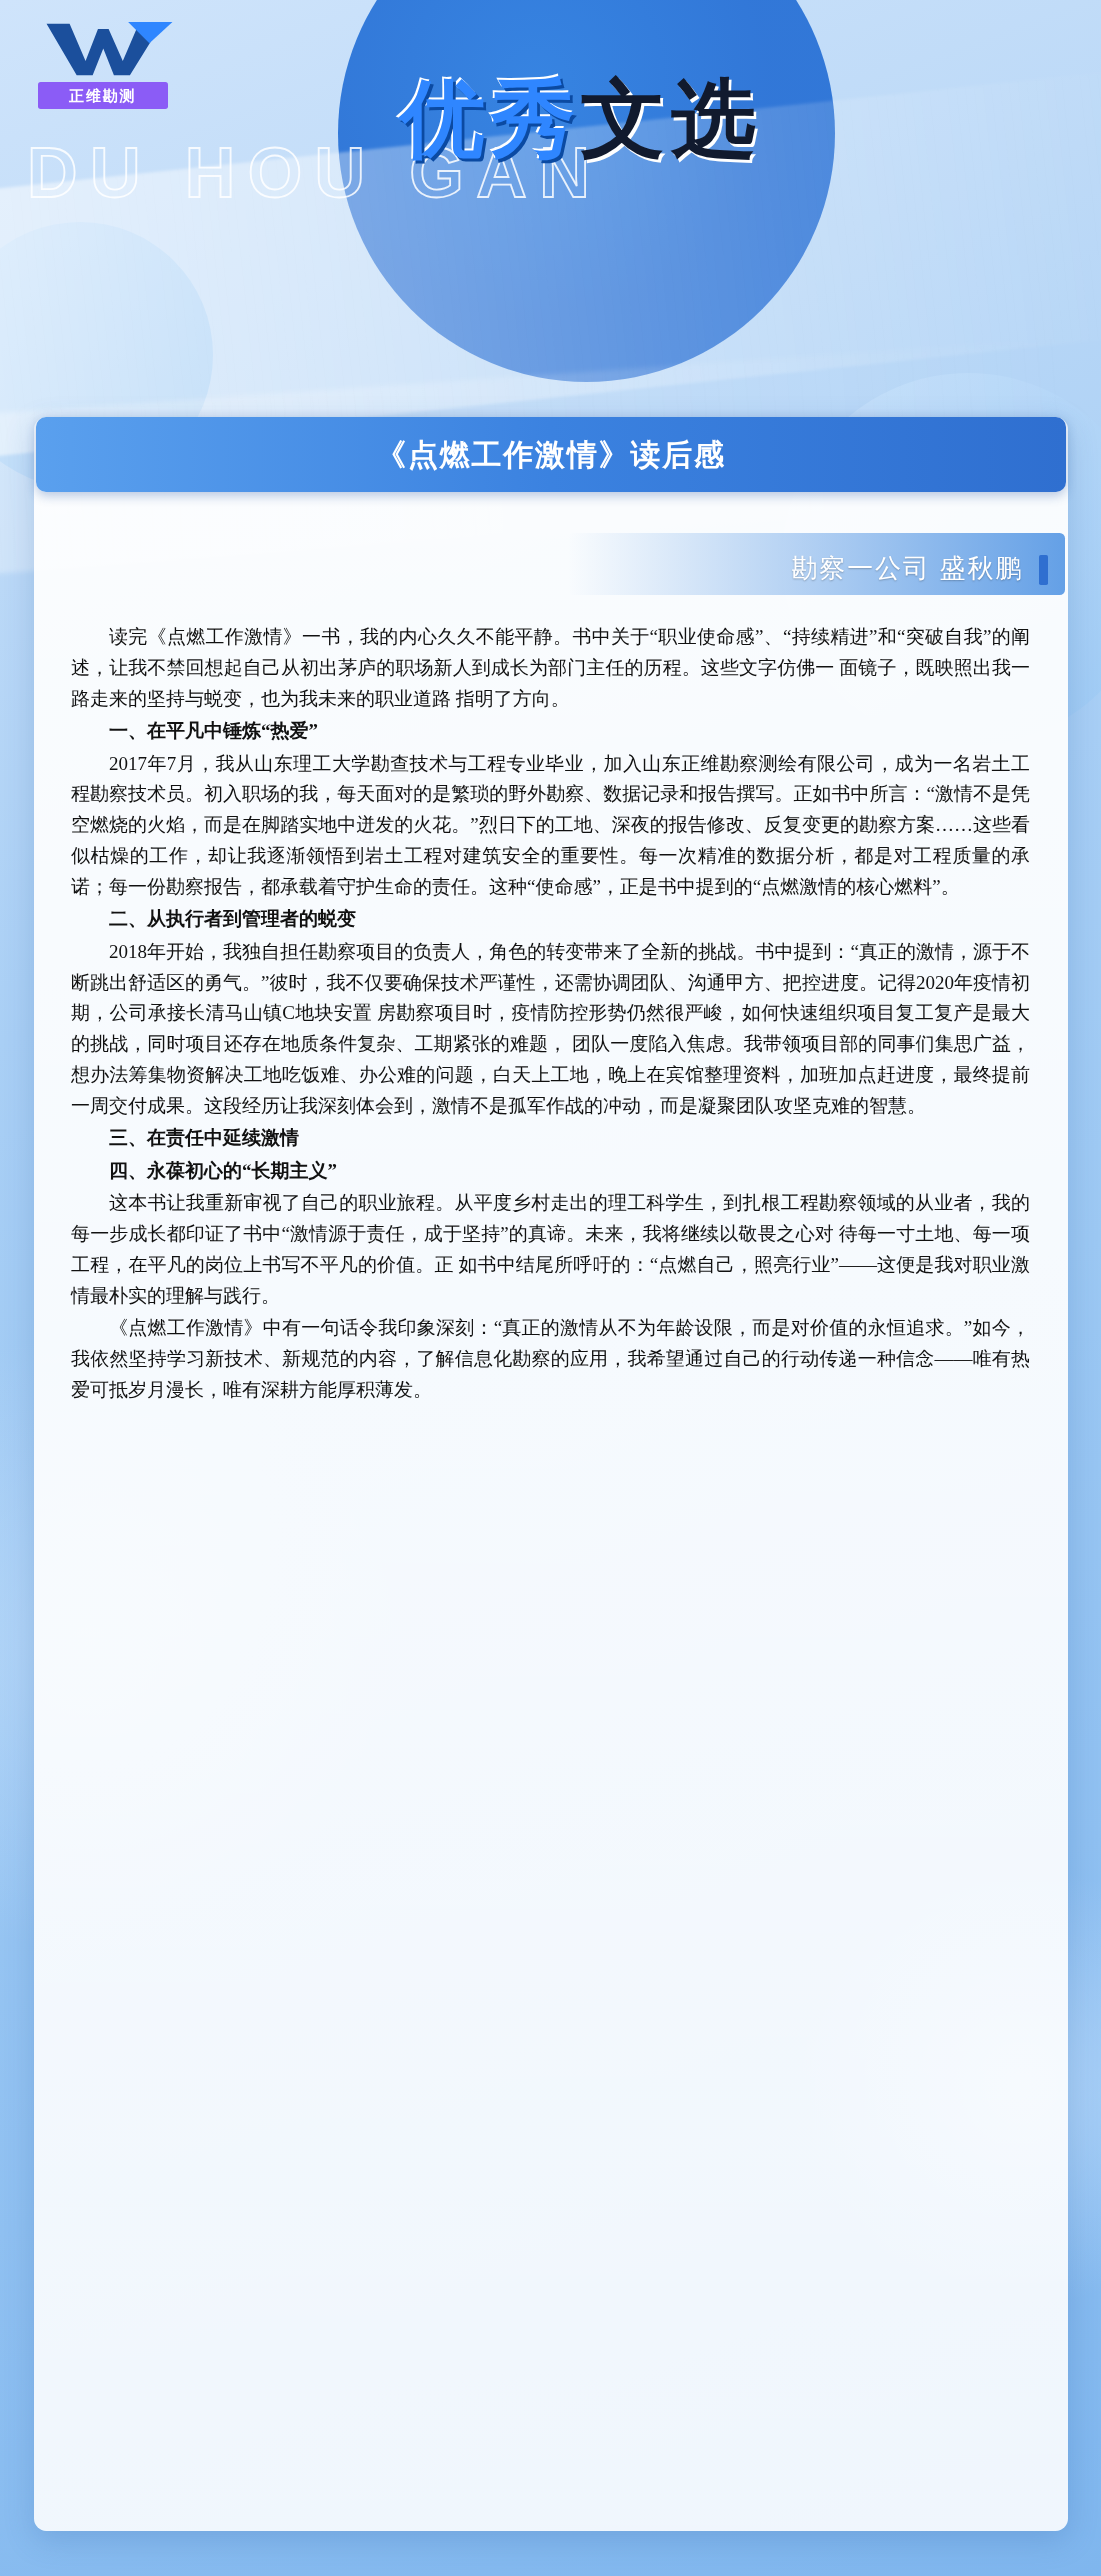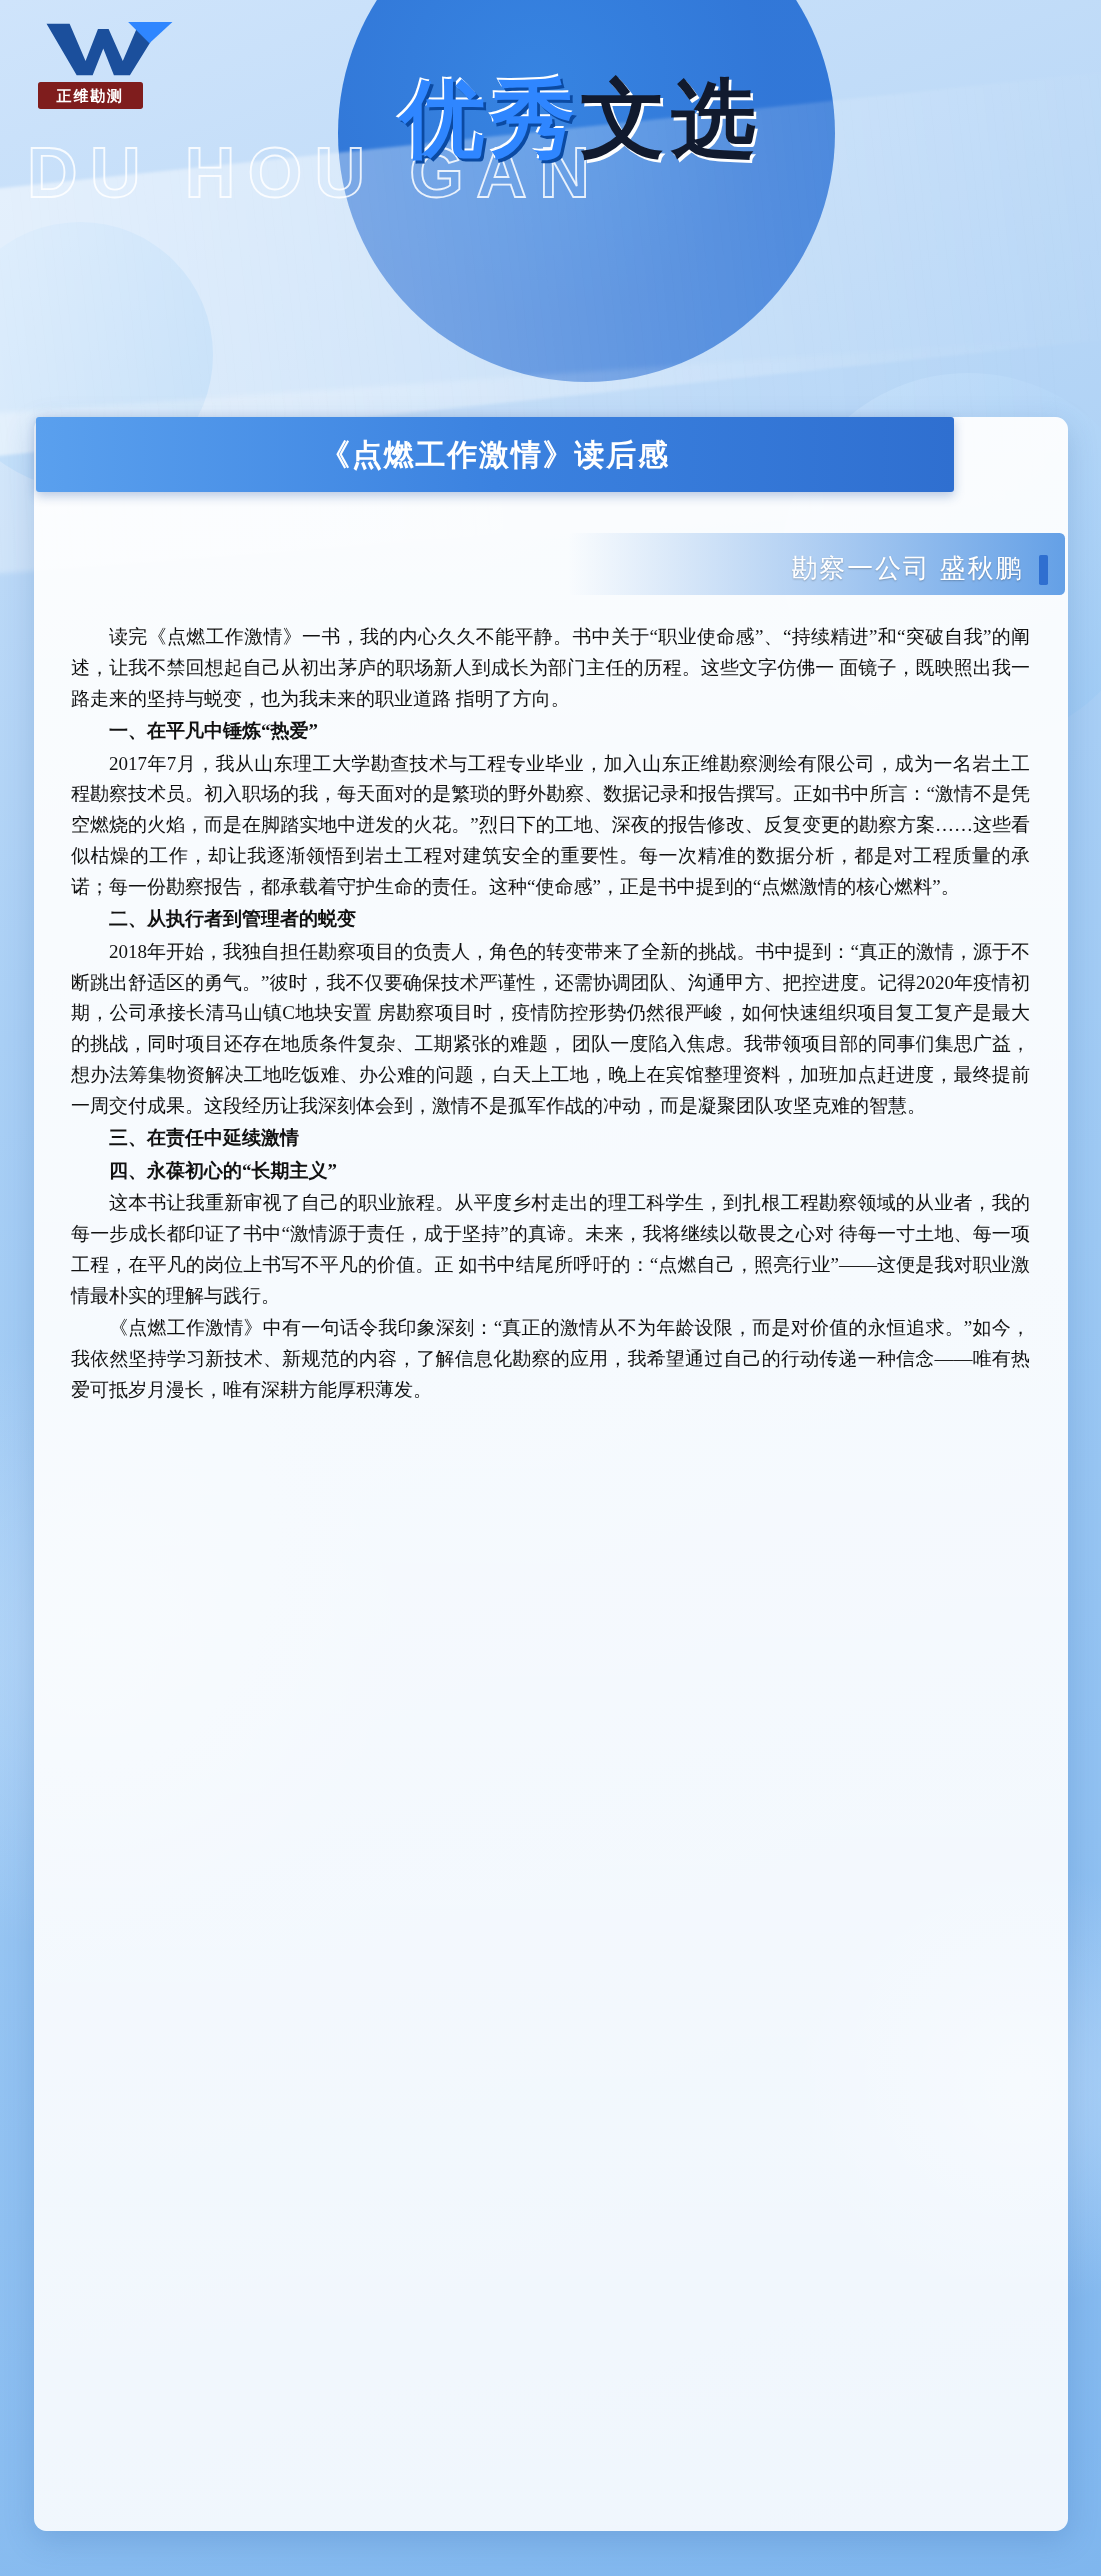--- a/index.html
+++ b/index.html
@@ -19,40 +19,40 @@
   .swoosh{position:absolute;width:1244px;height:266px;left:-89px;top:133px;
     background:linear-gradient(90deg,rgba(255,255,255,.55),rgba(255,255,255,0));
     transform:rotate(-6deg);filter:blur(1.8px);}
   .swoosh2{position:absolute;width:1244px;height:160px;left:-178px;top:382px;
     background:linear-gradient(90deg,rgba(255,255,255,.35),rgba(255,255,255,0));
     transform:rotate(-4deg);filter:blur(2.7px);}
 
   
   .logo{position:absolute;left:27px;top:16px;width:160px;height:98px;}
   .logo .w{position:absolute;left:16px;top:3.6px;width:133px;height:59px;}
-  .logo .bar{position:absolute;left:10.7px;top:66px;width:105px;height:27px;background:#7f1d1d;border-radius:2.7px;}
+  .logo .bar{position:absolute;left:10.7px;top:66px;width:130px;height:27px;background:#8b5cf6;border-radius:2.7px;}
   .logo .bar span{display:block;color:#fff;font-size:15px;font-weight:bold;letter-spacing:1.8px;text-align:center;line-height:27px;}
 
   
   .bigtitle{position:absolute;left:400px;top:62px;white-space:nowrap;}
   .bigtitle span{font-size:85px;font-weight:bold;letter-spacing:5.3px;
     font-family:"Liberation Serif","DejaVu Serif",serif;}
   .t-blue{color:#2f86ff;text-shadow:2.7px 2.7px 0 #0b4aa2,-1.8px -1.8px 0 #ffffff;}
   .t-dark{color:#111a2e;text-shadow:2.7px 2.7px 0 #ffffff;}
   .outline{position:absolute;left:27px;top:133px;font-size:70px;font-weight:bold;
     letter-spacing:12.4px;color:transparent;-webkit-text-stroke:1.8px rgba(255,255,255,.85);
     font-family:"Liberation Sans",sans-serif;white-space:nowrap;}
 
   
   .card{position:absolute;left:34px;top:417px;width:1034px;height:2114px;
     background:linear-gradient(180deg,rgba(255,255,255,.93),rgba(255,255,255,.88));
     border-radius:12.4px;box-shadow:0 9px 30px rgba(40,90,160,.22);}
-  .ribbon{position:absolute;left:36px;top:417px;width:918px;height:75px;
+  .ribbon{position:absolute;left:36px;top:417px;width:1030px;height:75px;
     background:linear-gradient(90deg,#5aa0ee 0%,#3b82e0 50%,#2f6fd0 100%);
-    border-radius:3px;box-shadow:0 3.6px 10.7px rgba(30,80,160,.3);}
+    border-radius:10px;box-shadow:0 3.6px 10.7px rgba(30,80,160,.3);}
   .ribbon h1{margin:0;line-height:75px;text-align:center;color:#fff;
     font-size:30px;font-weight:bold;letter-spacing:1.8px;
     font-family:"Liberation Serif","DejaVu Serif",serif;}
 
   .author{position:absolute;right:53px;top:551px;color:#fff;font-size:26px;letter-spacing:1.8px;
     text-shadow:0 0.9px 1.8px rgba(0,0,0,.25);}
   .author .mark{display:inline-block;width:9px;height:30px;background:#2f6fd0;
     vertical-align:-8px;margin-left:16px;border-radius:1.8px;}
   .authorbg{position:absolute;left:568px;top:533px;width:497px;height:62px;
     background:linear-gradient(90deg,rgba(90,160,238,0),rgba(74,144,226,.85));border-radius:5.3px;}

